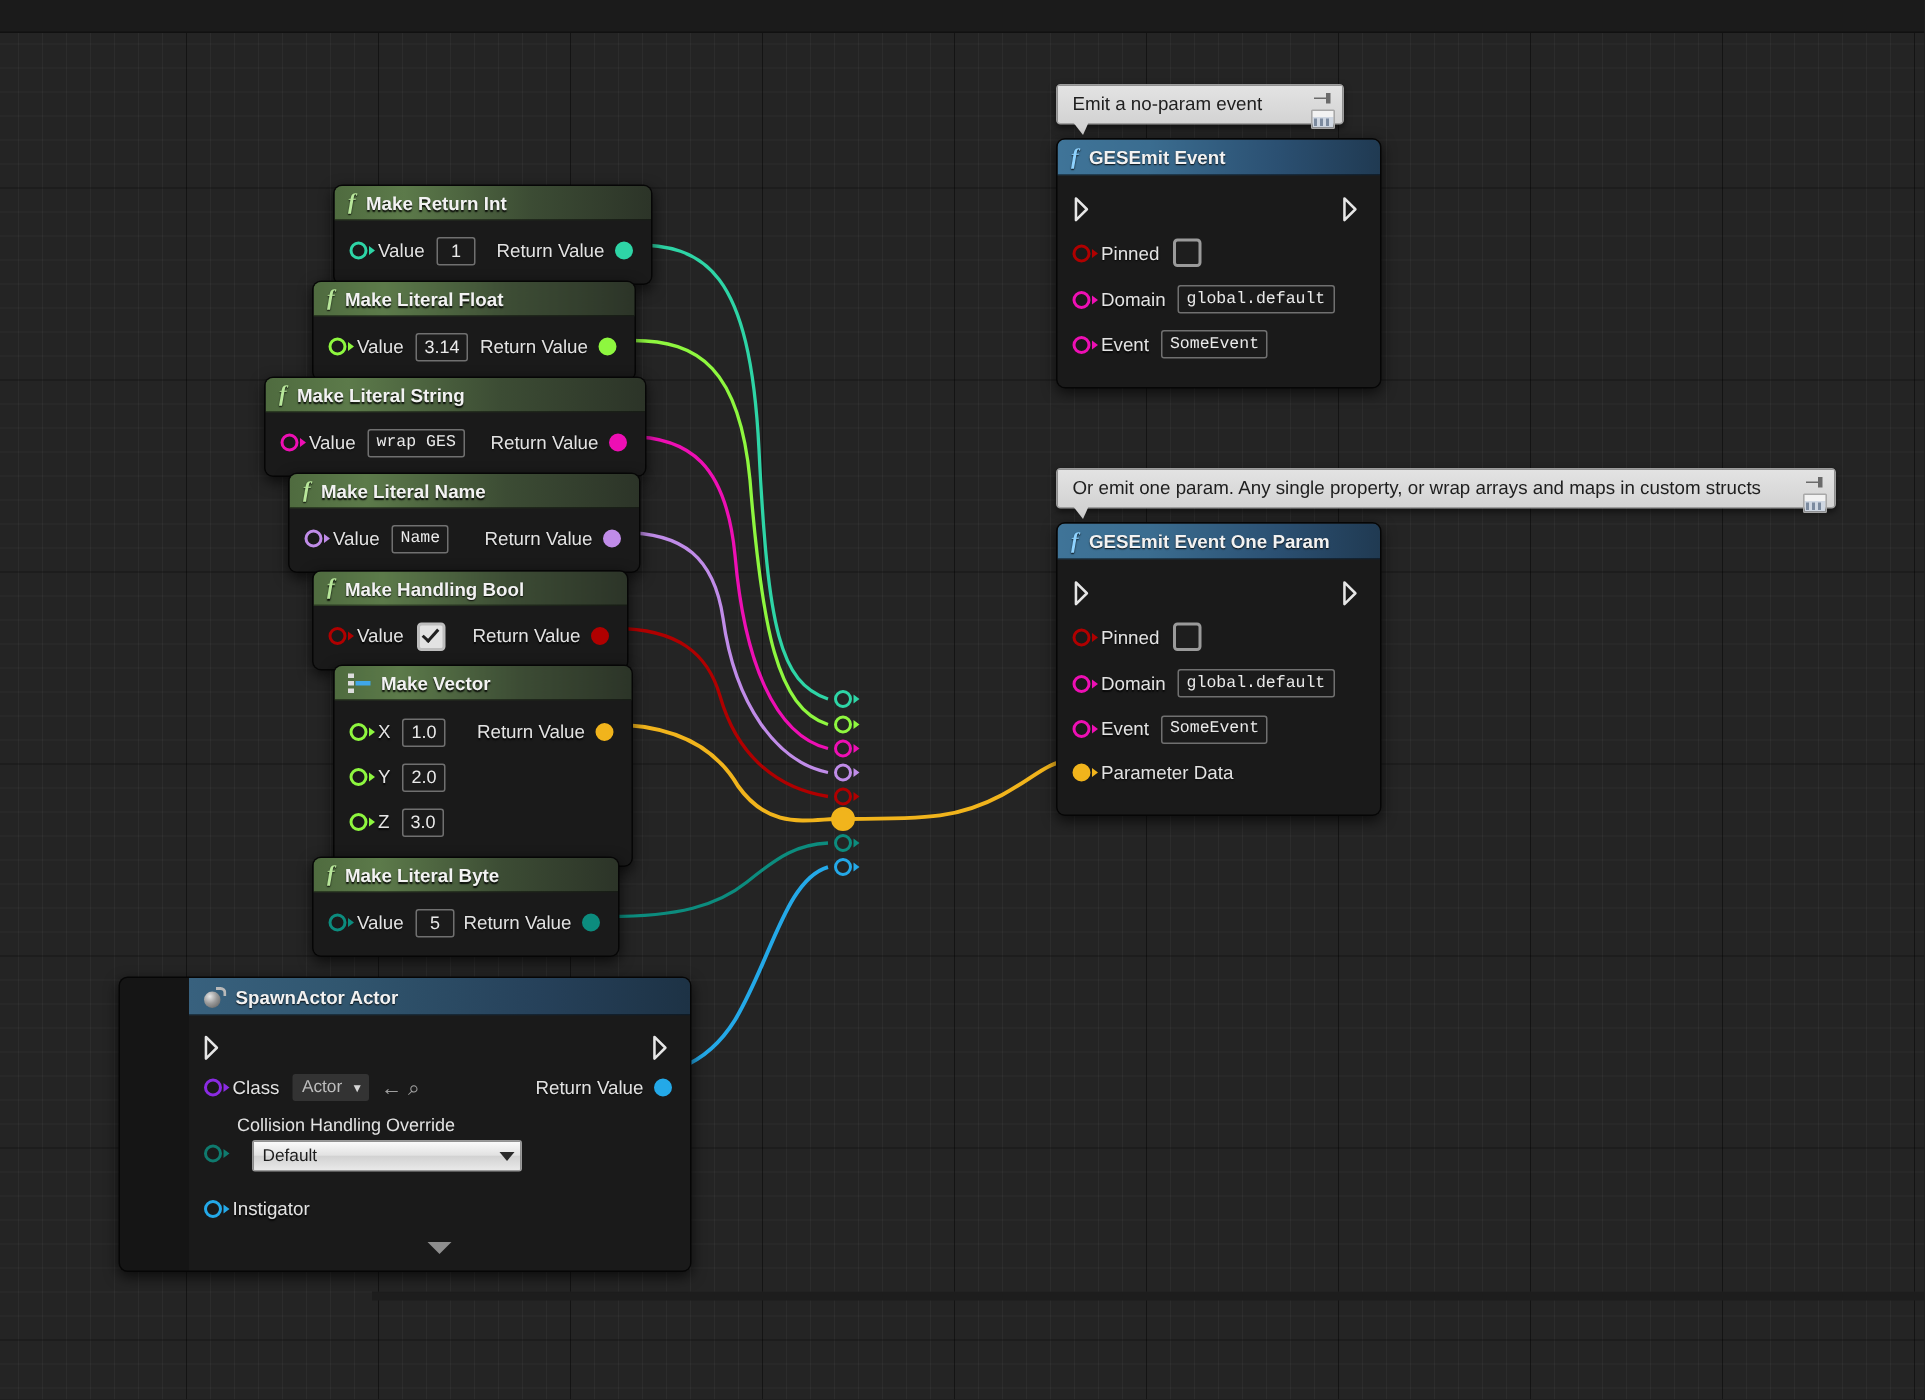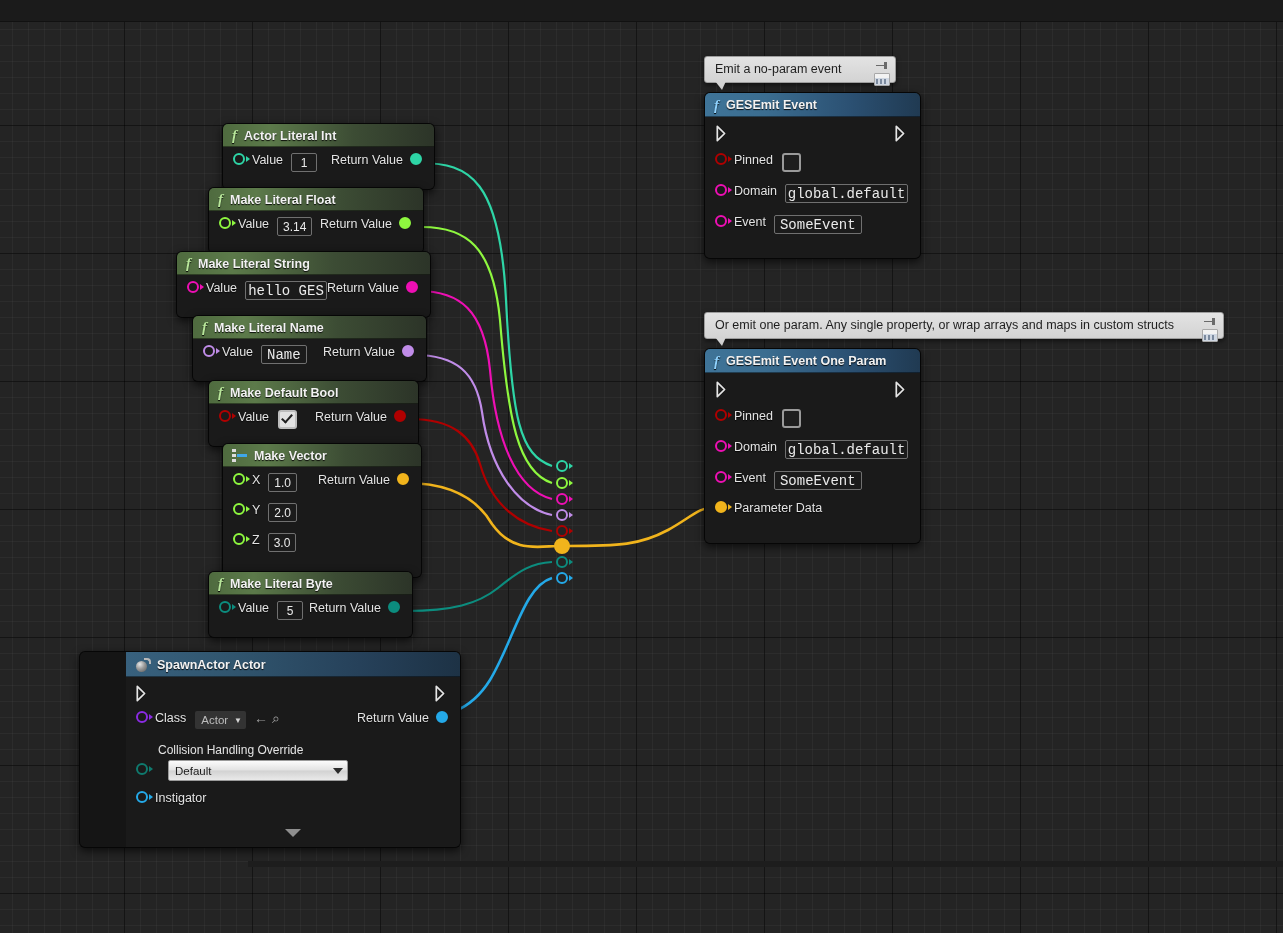--- a/index.html
+++ b/index.html
@@ -107,21 +107,21 @@
   
   .bombicon { width:15px; height:14px; margin-right:7px; position:relative; flex:0 0 auto; }
   .bombicon .ball { position:absolute; left:1px; top:3px; width:11px; height:11px; border-radius:50%;
       background: radial-gradient(circle at 35% 30%, #e7e7e7 0%, #9a9a9a 45%, #555 100%); }
   .bombicon .fuse { position:absolute; left:9px; top:0px; width:5px; height:4px;
       border-top:2px solid #b9b9b9; border-right:2px solid #b9b9b9; border-radius:0 4px 0 0; }
 
   
   .row {
     position: relative;
-    display: flex; 
+    display: flex; align-items: center;
     height: 28px;
     padding: 0 12px 0 10px;
     font-size: 12.5px;
     color: #e3e3e3;
   }
   .lbl { white-space: nowrap; text-shadow: 0 1px 1px rgba(0,0,0,0.8); }
   .spacer { flex: 1 1 auto; }
 
   
   .pin {
@@ -161,21 +161,21 @@
     padding: 0 5px;
     margin-left: 8px;
     background: #1b1b1b;
     border: 1px solid #707070;
     border-radius: 2px;
     font-size: 12px;
     color: #eaeaea;
     font-family: "Liberation Sans", sans-serif;
     white-space: nowrap;
   }
-  .valbox.mono { font-family: "Liberation Mono", monospace; font-size:14px; }
+  .valbox.mono { font-family: "Liberation Mono", monospace; font-size:11px; }
 
   
   .cbox {
     width: 15px; height: 15px;
     margin-left: 9px;
     border: 2px solid #9a9a9a;
     border-radius: 3px;
     background: #1e1e1e;
     position: relative;
     flex: 0 0 auto;
@@ -365,21 +365,21 @@
     <span>Or emit one param. Any single property, or wrap arrays and maps in custom structs</span>
     <svg class="pinicon" viewBox="0 0 14 11">
       <path d="M1,5 L9,5 L9,2 L12,2 L12,9 L9,9 L9,6 L1,6 Z" fill="#6a6a6a"></path>
     </svg>
     <span class="noteicon"></span>
   </div>
 
   <div class="node" style="left:222px; top:123px; width:211px;">
     <div class="node-head fn">
       <span class="ficon green">f</span>
-      <span>Actor Literal Int</span>
+      <span>Make Return Int</span>
     </div>
     <div class="node-body">
       <div class="row">
         <span class="pin" style="color:#2ed5a6">
             <span class="ring"></span>
             <span class="tip"></span>
           </span>
         <span class="lbl">Value</span>
         <span class="valbox">1</span>
         <span class="spacer"></span>
@@ -418,21 +418,21 @@
       <span class="ficon green">f</span>
       <span>Make Literal String</span>
     </div>
     <div class="node-body">
       <div class="row">
         <span class="pin" style="color:#ee0fb4">
             <span class="ring"></span>
             <span class="tip"></span>
           </span>
         <span class="lbl">Value</span>
-        <span class="valbox mono">hello GES</span>
+        <span class="valbox mono">wrap GES</span>
         <span class="spacer"></span>
         <span class="lbl">Return Value</span>
         <span class="pin out filled" style="color:#ee0fb4">
             <span class="ring"></span>
           </span>
       </div>
     </div>
   </div>
 
   <div class="node" style="left:192px; top:315px; width:233px;">
@@ -453,21 +453,21 @@
         <span class="pin out filled" style="color:#c08ce8">
             <span class="ring"></span>
           </span>
       </div>
     </div>
   </div>
 
   <div class="node" style="left:208px; top:380px; width:209px;">
     <div class="node-head fn">
       <span class="ficon green">f</span>
-      <span>Make Default Bool</span>
+      <span>Make Handling Bool</span>
     </div>
     <div class="node-body">
       <div class="row">
         <span class="pin" style="color:#b00000">
             <span class="ring"></span>
             <span class="tip"></span>
           </span>
         <span class="lbl">Value</span>
         <span class="cbox checked"></span>
         <span class="spacer"></span>

